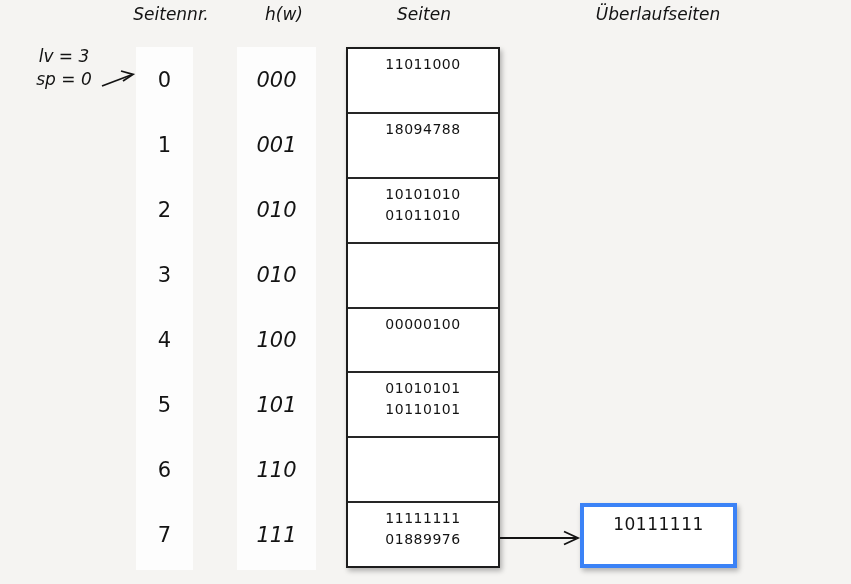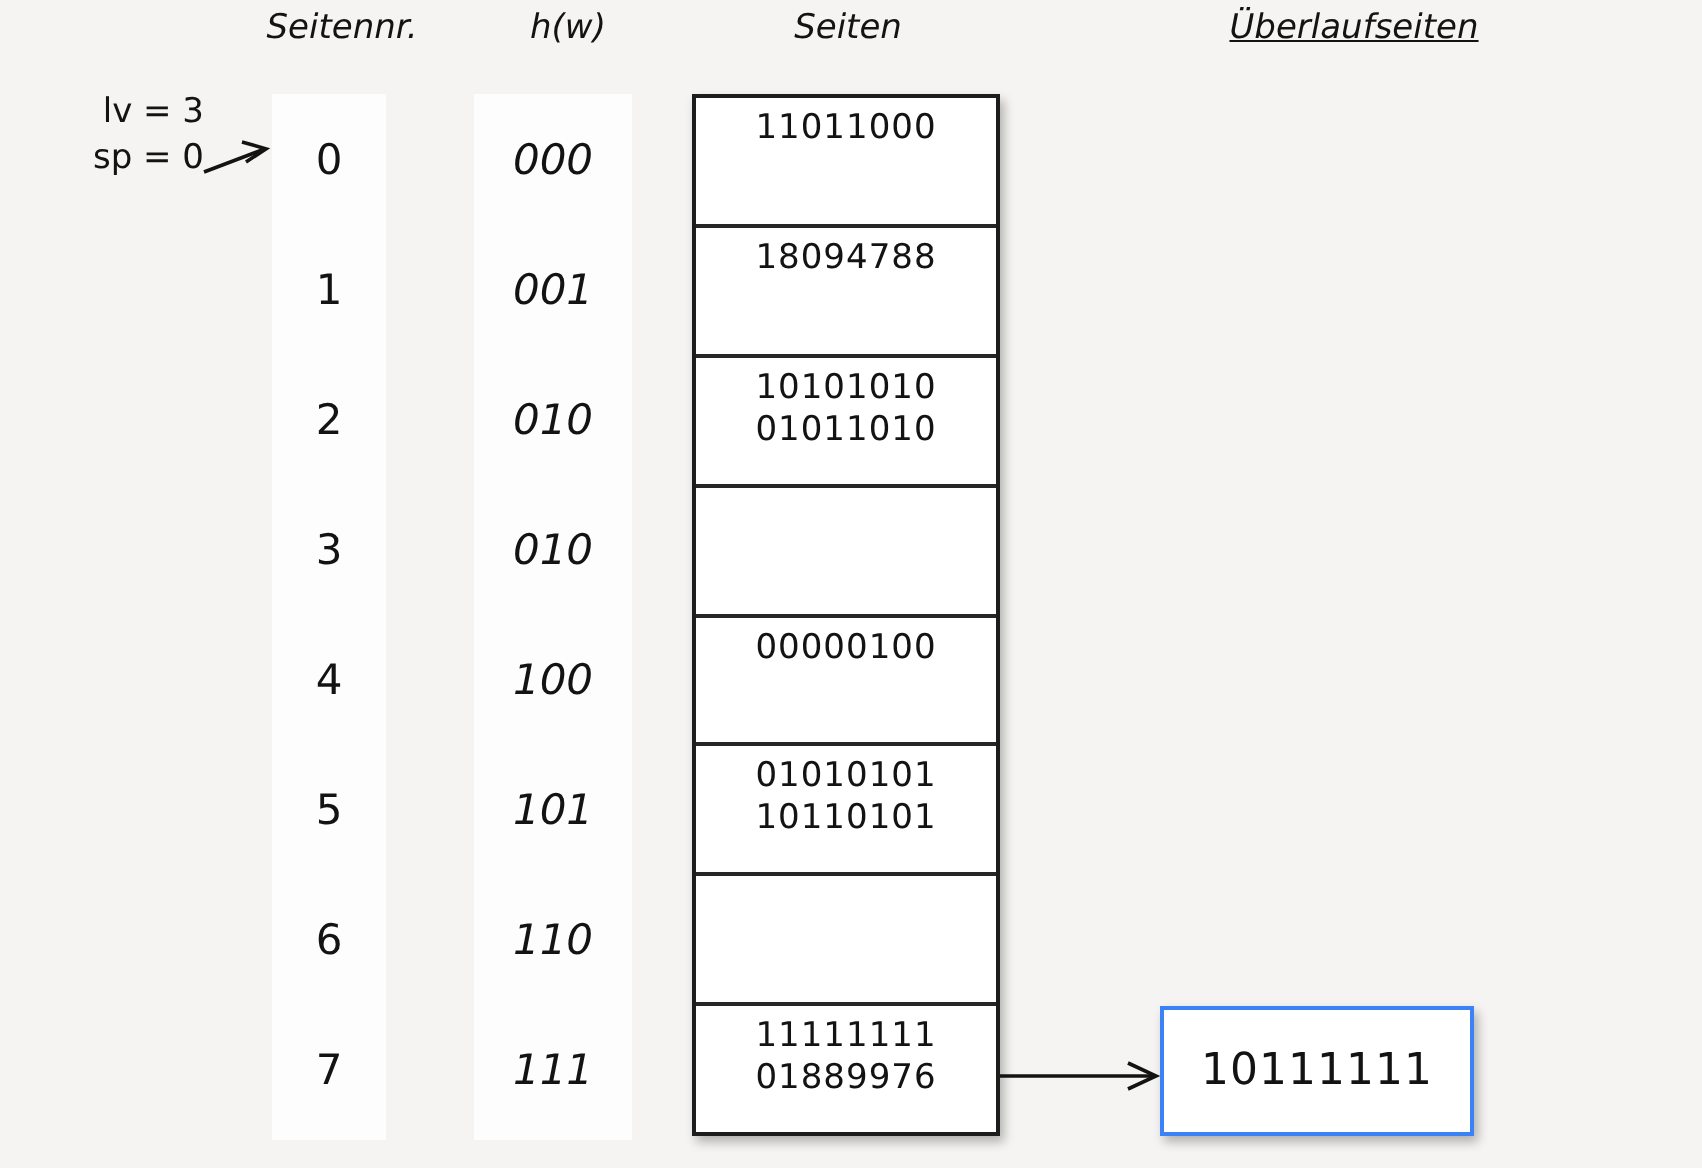--- a/index.html
+++ b/index.html
@@ -10,63 +10,63 @@
     font-family:"DejaVu Sans","Liberation Sans",sans-serif;
     color:#131313;
   }
   .hdr {
     position:absolute; top:4px; font-style:italic; font-size:17px;
     text-align:center; white-space:nowrap;
   }
   .hdr-seitennr { left:111px; width:120px; }
   .hdr-hw       { left:234px; width:100px; }
   .hdr-seiten   { left:364px; width:120px; }
-  .hdr-ueberlauf{ left:597px; width:160px;text-decoration:underline; }
+  .hdr-ueberlauf{ left:578px; width:160px; }
 
   .strip {
     position:absolute; top:47px; height:523px; background:#fdfdfd;
   }
   .strip-nr { left:136px; width:57px; }
   .strip-hw { left:237px; width:79px; }
 
   .numcol {
     position:absolute; top:47px; height:521px;
     display:flex; flex-direction:column; font-size:21px;
   }
   .numcol-nr { left:136px; width:57px; }
   .numcol-hw { left:237px; width:79px;font-style:italic; }
   .numcol .ncell {
     flex:1; display:flex; align-items:center; justify-content:center;
   }
 
   .anno {
     position:absolute; left:26px; top:45px; width:76px;
-    text-align:right; font-size:17px; line-height:23px;
+    text-align:center; font-style:italic; font-size:17px; line-height:23px;
   }
   .anno-arrow { position:absolute; left:100px; top:66px; }
 
   .pagebox {
     position:absolute; left:346px; top:47px; width:154px; height:521px;
     background:#ffffff; border:2px solid #1d1d1d;
     box-shadow:2px 3px 5px rgba(0,0,0,0.28);
     display:flex; flex-direction:column;
   }
   .srow {
     flex:1; border-bottom:2px solid #262626;
     padding-top:5px; text-align:center;
-    font-size:17px; line-height:21px; letter-spacing:0.5px;
+    font-size:14px; line-height:21px; letter-spacing:0.5px;
   }
   .srow:last-child { border-bottom:none; }
 
   .ovbox {
     position:absolute; left:580px; top:503px; width:157px; height:65px;
-    background:#ffffff; border:2px solid #3b82f6;
+    background:#ffffff; border:4px solid #3b82f6;
     box-shadow:2px 3px 5px rgba(0,0,0,0.28);
-    padding-top:18px; text-align:center;
-    font-size:22px; letter-spacing:0.5px;
+    padding-top:7px; text-align:center;
+    font-size:17px; letter-spacing:0.5px;
   }
   .conn-arrow { position:absolute; left:498px; top:528px; }
   svg { display:block; }
 </style>
 </head>
 <body>
 
 <div class="stage">
 
   <div class="hdr hdr-seitennr">Seitennr.</div>

